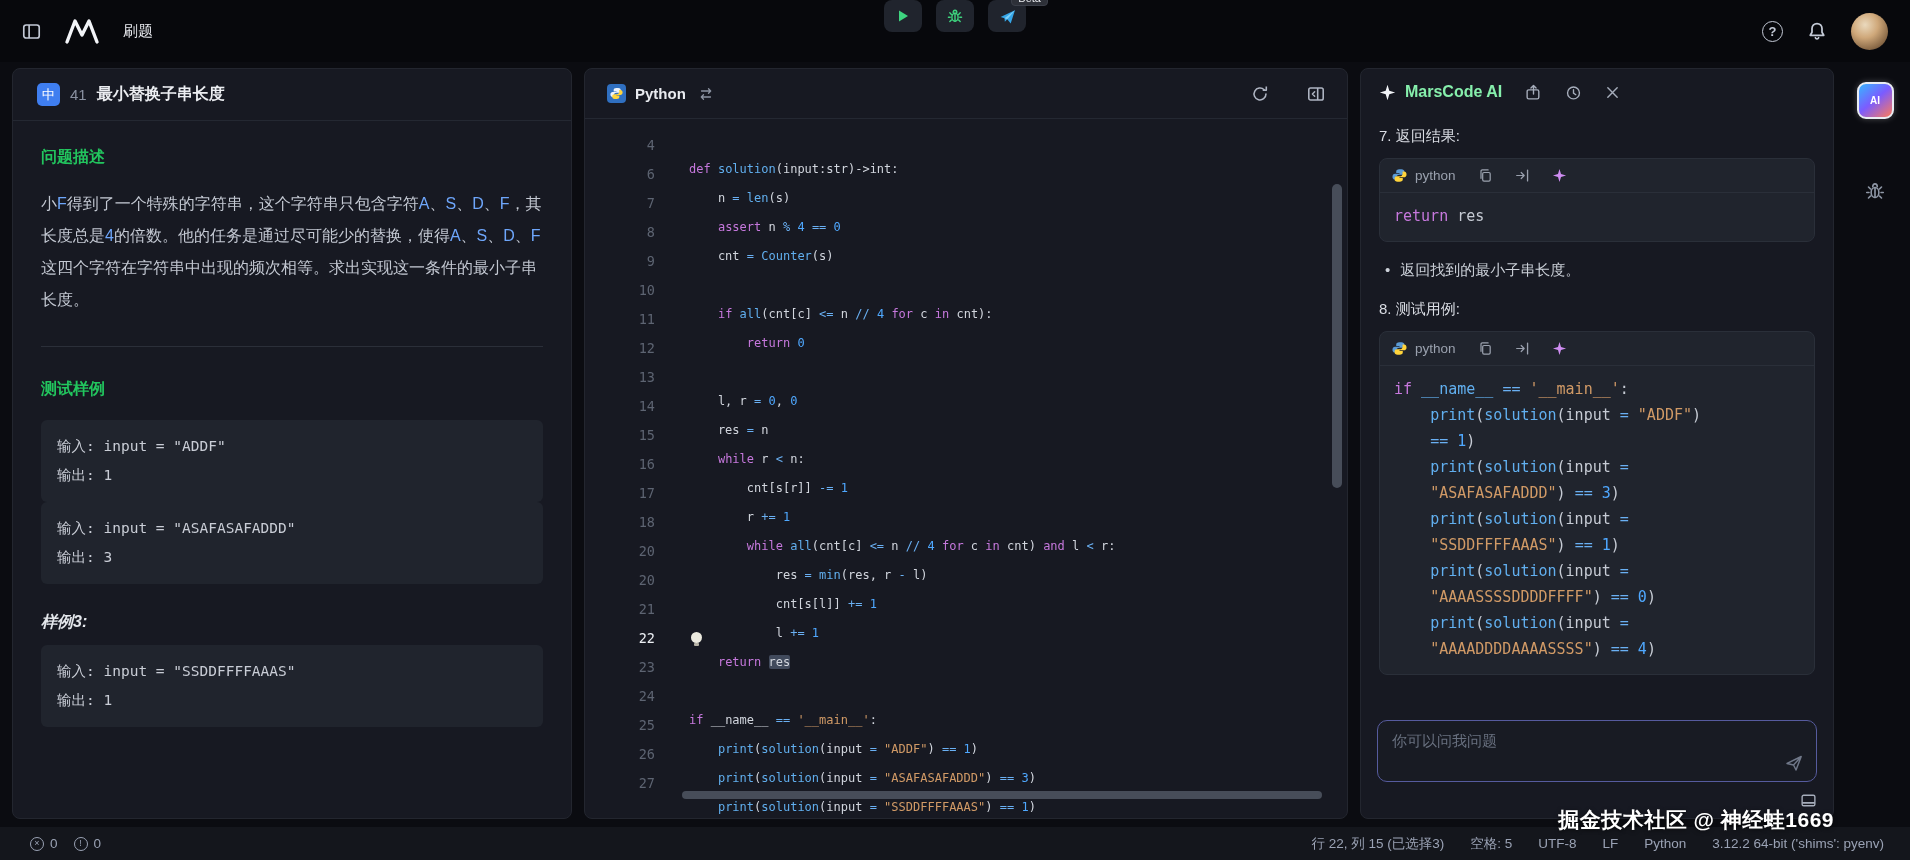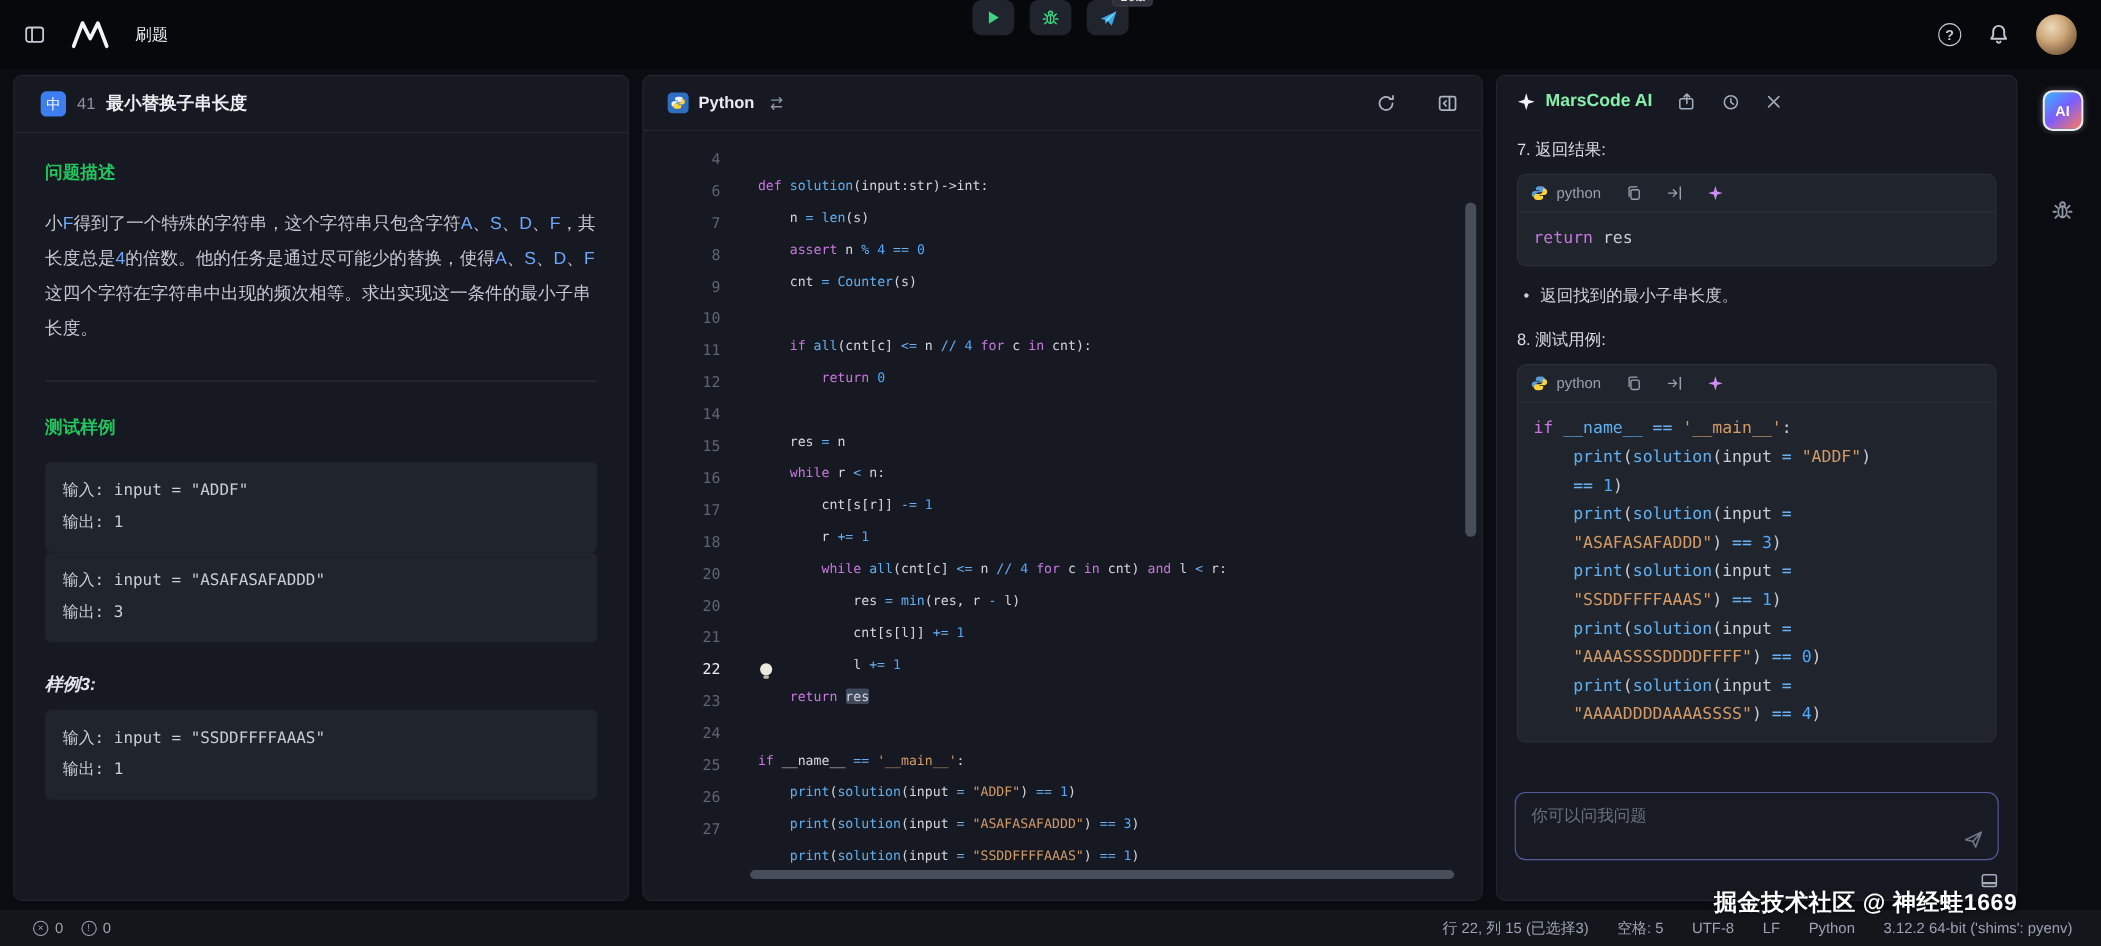--- a/index.html
+++ b/index.html
@@ -76,21 +76,21 @@
   .card-body { padding:10px 14px 12px; font-family:"DejaVu Sans Mono","Liberation Mono",monospace; font-size:15px; color:#c6cbd4; }
   .ai-code-row { white-space:pre; line-height:26px; }
   .ai-bullet { display:flex; gap:10px; color:#ccd1d9; font-size:15px; margin:14px 0 18px; padding-left:6px; line-height:1.6; }
   .chat-box { flex:0 0 62px; margin:8px 16px 6px; border:1px solid #565b9e; border-radius:10px; background:#181b23; position:relative; padding:11px 14px; cursor:text; }
   .ph { color:#68707f; font-size:15px; }
   .send { position:absolute; right:13px; bottom:9px; color:#707889; display:inline-flex; cursor:pointer; }
   .dock-row { flex:0 0 30px; display:flex; justify-content:flex-end; padding:4px 16px 0; }
 
   
   .rail { flex:0 0 58px; display:flex; flex-direction:column; align-items:center; padding-top:14px; gap:62px; }
-  .ai-launcher { width:37px; height:37px; border-radius:9px; border:2px solid #e9ecf2; color:#fff; font-size:13px; font-weight:700; display:flex; align-items:center; justify-content:center; cursor:pointer;
+  .ai-launcher { width:37px; height:37px; border-radius:9px; border:2px solid #e9ecf2; color:#fff; font-size:10px; font-weight:700; display:flex; align-items:center; justify-content:center; cursor:pointer;
     background:linear-gradient(140deg,#37b6ff 0%,#7b5cff 48%,#ff7a59 100%); box-shadow:0 0 6px rgba(255,255,255,.25); }
   .rail-bug { color:#8f97a6; display:inline-flex; cursor:pointer; }
 
   
   .statusbar { flex:0 0 33px; background:#14161c; display:flex; align-items:center; padding:0 26px 0 30px; font-size:13.5px; color:#9aa2b4; }
   .sb-left { display:flex; align-items:center; gap:16px; }
   .sb-item { display:inline-flex; align-items:center; gap:6px; cursor:pointer; white-space:nowrap; }
   .sb-ic { width:14px; height:14px; border:1.3px solid #9aa2b4; border-radius:50%; font-size:9px; line-height:1; display:inline-flex; align-items:center; justify-content:center; }
   .sb-right { margin-left:auto; display:flex; align-items:center; gap:26px; }
 
@@ -222,20 +222,21 @@
       </div>
       <div class="code-lines" id="code-lines">
           <div class="code-row"><span class="gutter">4</span><span class="code"><span class="t-kw">def</span><span class="t-pl"> </span><span class="t-fn">solution</span><span class="t-pl">(input:str)-&gt;int:</span></span></div>
           <div class="code-row"><span class="gutter">6</span><span class="code"><span class="t-pl">    n </span><span class="t-op">=</span><span class="t-pl"> </span><span class="t-fn">len</span><span class="t-pl">(s)</span></span></div>
           <div class="code-row"><span class="gutter">7</span><span class="code"><span class="t-pl">    </span><span class="t-kw">assert</span><span class="t-pl"> n </span><span class="t-op">%</span><span class="t-pl"> </span><span class="t-num">4</span><span class="t-pl"> </span><span class="t-op">==</span><span class="t-pl"> </span><span class="t-num">0</span></span></div>
           <div class="code-row"><span class="gutter">8</span><span class="code"><span class="t-pl">    cnt </span><span class="t-op">=</span><span class="t-pl"> </span><span class="t-fn">Counter</span><span class="t-pl">(s)</span></span></div>
           <div class="code-row"><span class="gutter">9</span><span class="code"></span></div>
           <div class="code-row"><span class="gutter">10</span><span class="code"><span class="t-pl">    </span><span class="t-kw">if</span><span class="t-pl"> </span><span class="t-fn">all</span><span class="t-pl">(cnt[c] </span><span class="t-op">&lt;=</span><span class="t-pl"> n </span><span class="t-op">//</span><span class="t-pl"> </span><span class="t-num">4</span><span class="t-pl"> </span><span class="t-kw">for</span><span class="t-pl"> c </span><span class="t-kw">in</span><span class="t-pl"> cnt):</span></span></div>
           <div class="code-row"><span class="gutter">11</span><span class="code"><span class="t-pl">        </span><span class="t-kw">return</span><span class="t-pl"> </span><span class="t-num">0</span></span></div>
           <div class="code-row"><span class="gutter">12</span><span class="code"></span></div>
+          <div class="code-row"><span class="gutter">13</span><span class="code"><span class="t-pl">    l, r </span><span class="t-op">=</span><span class="t-pl"> </span><span class="t-num">0</span><span class="t-pl">, </span><span class="t-num">0</span></span></div>
           <div class="code-row"><span class="gutter">14</span><span class="code"><span class="t-pl">    res </span><span class="t-op">=</span><span class="t-pl"> n</span></span></div>
           <div class="code-row"><span class="gutter">15</span><span class="code"><span class="t-pl">    </span><span class="t-kw">while</span><span class="t-pl"> r </span><span class="t-op">&lt;</span><span class="t-pl"> n:</span></span></div>
           <div class="code-row"><span class="gutter">16</span><span class="code"><span class="t-pl">        cnt[s[r]] </span><span class="t-op">-=</span><span class="t-pl"> </span><span class="t-num">1</span></span></div>
           <div class="code-row"><span class="gutter">17</span><span class="code"><span class="t-pl">        r </span><span class="t-op">+=</span><span class="t-pl"> </span><span class="t-num">1</span></span></div>
           <div class="code-row"><span class="gutter">18</span><span class="code"><span class="t-pl">        </span><span class="t-kw">while</span><span class="t-pl"> </span><span class="t-fn">all</span><span class="t-pl">(cnt[c] </span><span class="t-op">&lt;=</span><span class="t-pl"> n </span><span class="t-op">//</span><span class="t-pl"> </span><span class="t-num">4</span><span class="t-pl"> </span><span class="t-kw">for</span><span class="t-pl"> c </span><span class="t-kw">in</span><span class="t-pl"> cnt) </span><span class="t-kw">and</span><span class="t-pl"> l </span><span class="t-op">&lt;</span><span class="t-pl"> r:</span></span></div>
           <div class="code-row"><span class="gutter">20</span><span class="code"><span class="t-pl">            res </span><span class="t-op">=</span><span class="t-pl"> </span><span class="t-fn">min</span><span class="t-pl">(res, r </span><span class="t-op">-</span><span class="t-pl"> l)</span></span></div>
           <div class="code-row"><span class="gutter">20</span><span class="code"><span class="t-pl">            cnt[s[l]] </span><span class="t-op">+=</span><span class="t-pl"> </span><span class="t-num">1</span></span></div>
           <div class="code-row"><span class="gutter">21</span><span class="code"><span class="t-pl">            l </span><span class="t-op">+=</span><span class="t-pl"> </span><span class="t-num">1</span></span></div>
           <div class="code-row active"><span class="bulb"></span><span class="gutter">22</span><span class="code"><span class="t-pl">    </span><span class="t-kw">return</span><span class="t-pl"> </span><span class="t-sel">res</span></span></div>
           <div class="code-row"><span class="gutter">23</span><span class="code"></span></div>

